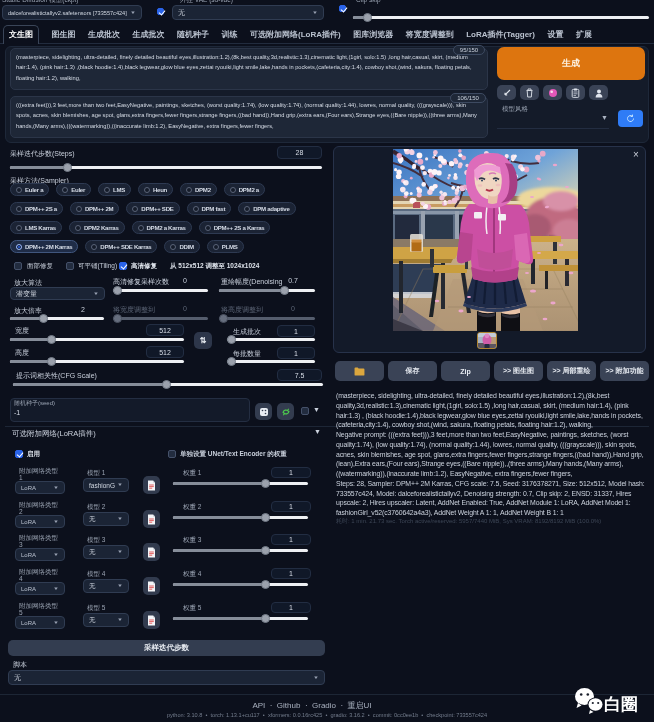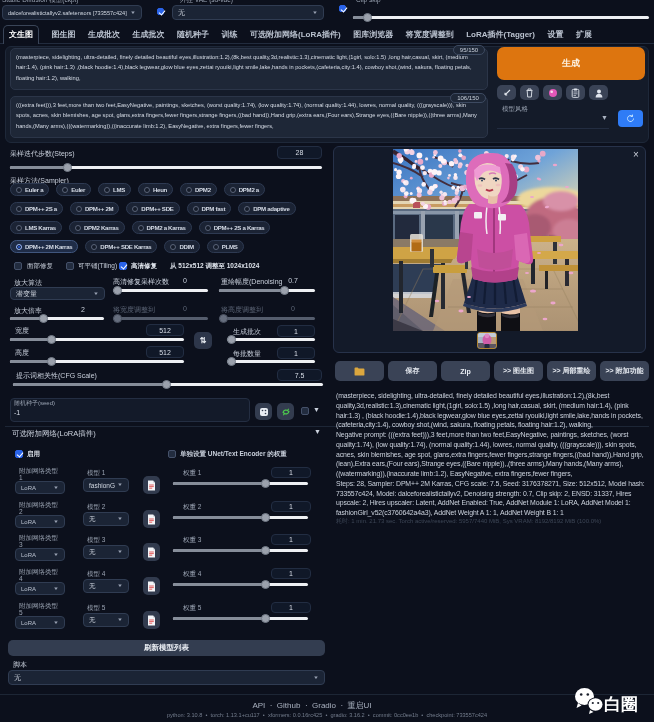--- a/index.html
+++ b/index.html
@@ -315,21 +315,21 @@
       <path d="M6 .5 l2 2 h-2 z" fill="#c8ccd4"></path>
       <path d="M2.2 5 h4.6 M2.2 6.6 h4.6 M2.2 8.2 h3" stroke="#e05050" stroke-width=".9"></path>
     </svg>
   </div>
 <div class="abs" style="left:183px;top:604px;color:#9aa3b2;font-size:6.5px">权重 5</div>
 <div class="vbox abs" style="left:271px;top:602px;width:40px;height:11px">1</div>
 <div class="slider abs" style="left:173px;top:617px;width:135px">
     <div class="fill" style="width:92px"></div>
     <div class="th" style="left:88px"></div>
   </div>
-<div class="abs btn" style="left:8px;top:640px;width:317px;height:16px;background:#333d50;font-size:7.5px">刷新模型列表</div>
+<div class="abs btn" style="left:8px;top:640px;width:317px;height:16px;background:#333d50;font-size:7.5px">采样迭代步数</div>
 <div class="abs" style="left:13px;top:660px;color:#c9d0dc;font-size:7px">脚本</div>
 <div class="dd abs" style="left:8px;top:670px;width:317px;height:15px">无<span class="chev">▼</span></div>
 
 <div class="abs" style="left:333px;top:146px;width:313px;height:207px;background:#131a29;border:1px solid #27324a;border-radius:6px"></div>
 <div class="abs" style="left:633px;top:150px;color:#c8cdd8;font-size:10px;line-height:10px">×</div>
 <div class="abs" style="left:393px;top:149px;width:185px;height:182px" id="mainimg"><svg width="185" height="182" viewBox="0 0 185 182">
 <defs>
 <linearGradient id="sky" x1="0" y1="0" x2="1" y2="1">
           <stop offset="0" stop-color="#3a74c2"></stop>
           <stop offset=".45" stop-color="#6fa3d8"></stop>

